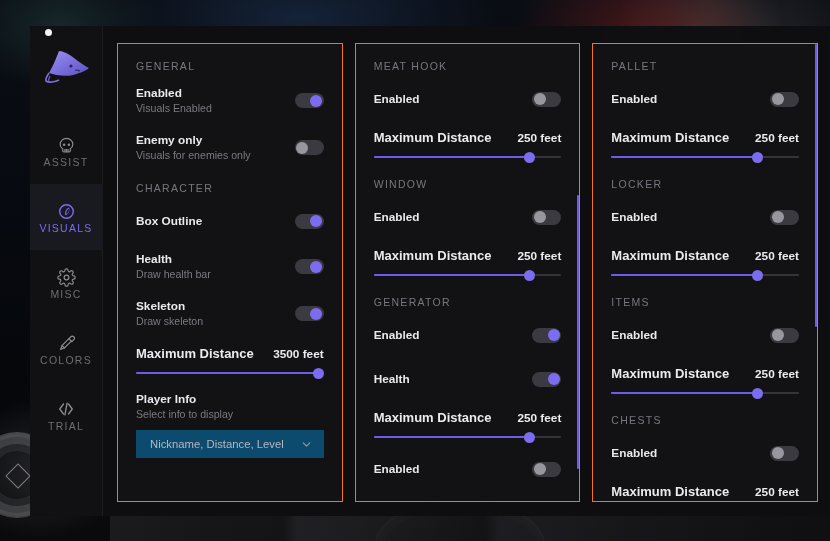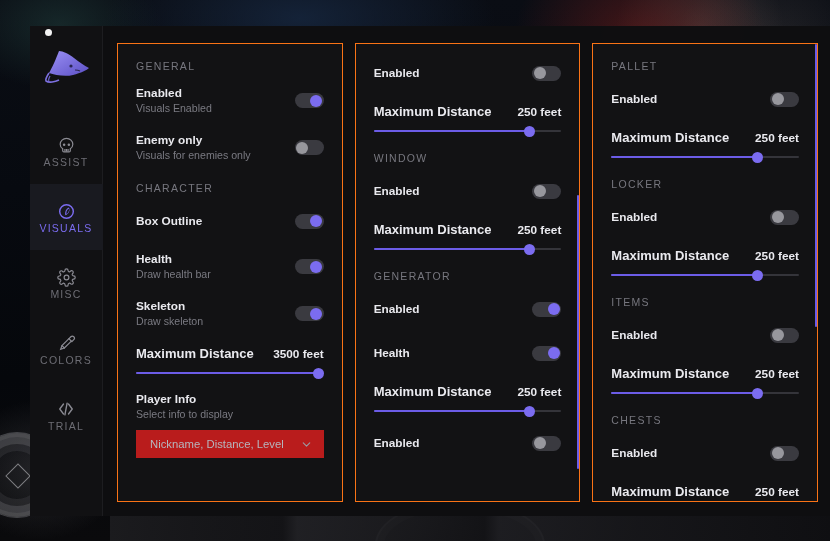--- a/index.html
+++ b/index.html
@@ -149,21 +149,21 @@
   .slider-fill { position: absolute; left: 0; top: 0; height: 2px; background: #6c5ce7; border-radius: 2px; }
   .slider-knob {
     position: absolute; top: 50%; width: 11px; height: 11px; margin-top: -5.5px; margin-left: -5.5px;
     border-radius: 50%; background: #7b6cf0; cursor: grab;
   }
 
   
   .dd-block { margin-top: 2px; }
   .dd-head { margin-bottom: 9px; }
   .dropdown {
-    height: 28px; background: #b91c1c;
+    height: 28px; background: #0c4a6e;
     display: flex; align-items: center; justify-content: space-between;
     padding: 0 11px 0 14px; cursor: pointer;
   }
   .dd-val { font-size: 11.3px; color: #b6b6be; }
   .dd-chev { color: #9a9aa2; }
 
   
   .vscroll {
     position: absolute; right: 0; width: 2px; background: #6c5ce7; border-radius: 2px;
   }
@@ -326,20 +326,21 @@
                 <svg width="13" height="13" viewBox="0 0 24 24" fill="none" stroke="#9a9aa2" stroke-width="2" stroke-linecap="round" stroke-linejoin="round">
                   <path d="M6 9l6 6 6-6"></path>
                 </svg>
               </span>
             </div>
           </div>
         </div>
       </div>
       <div class="col">
         <div class="col-inner">
+          <div class="sec-title">MEAT HOOK</div>
           <div class="row">
             <div class="row-txt">
               <div class="row-label">Enabled</div>
             </div>
             <div class="toggle off">
               <div class="knob"></div>
             </div>
           </div>
           <div class="slider-block">
             <div class="slider-head">

